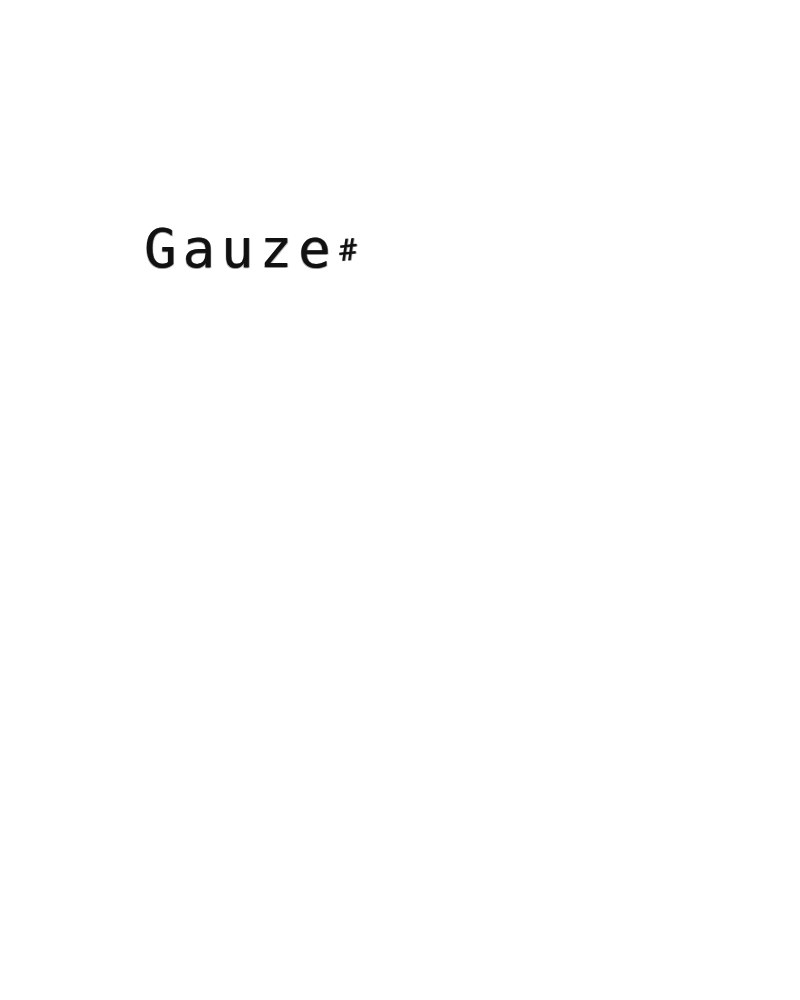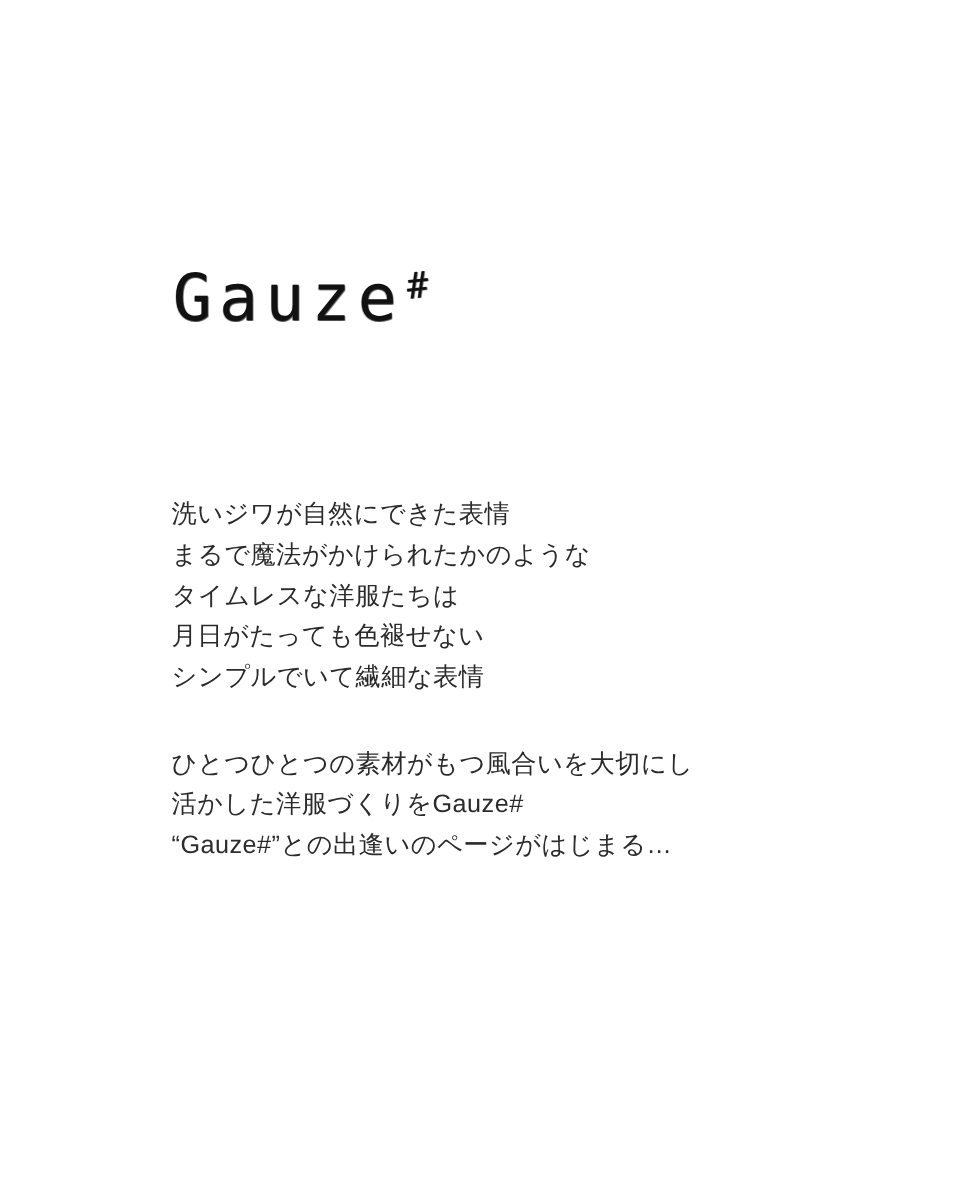--- a/index.html
+++ b/index.html
@@ -21,21 +21,21 @@
     height: 1000px;
     background: #ffffff;
   }
 
   
   .brand {
     position: absolute;
     left: 144px;
     top: 222px;
     display: flex;
-    align-items: flex-start;
+    align-items: center;
   }
 
   .brand-word {
     font-family: "DejaVu Sans Mono", "Liberation Mono", monospace;
     font-size: 54px;
     line-height: 1;
     letter-spacing: 6px;
     color: #111111;
     font-weight: 400;
     
@@ -88,31 +88,14 @@
 </head>
 <body>
 
 <div class="page">
 
   <div class="brand">
     <span class="brand-word">Gauze</span>
     <span class="brand-mark">#</span>
   </div>
 
-  <div class="copy">
-
-    <div class="stanza">
-      <div class="line">洗いジワが自然にできた表情</div>
-      <div class="line">まるで魔法がかけられたかのような</div>
-      <div class="line">タイムレスな洋服たちは</div>
-      <div class="line">月日がたっても色褪せない</div>
-      <div class="line">シンプルでいて繊細な表情</div>
-    </div>
-
-    <div class="stanza">
-      <div class="line">ひとつひとつの素材がもつ風合いを大切にし</div>
-      <div class="line">活かした洋服づくりをGauze#</div>
-      <div class="line">“Gauze#”との出逢いのページがはじまる…</div>
-    </div>
-
-  </div>
 
 </div>
 
 </body></html>

